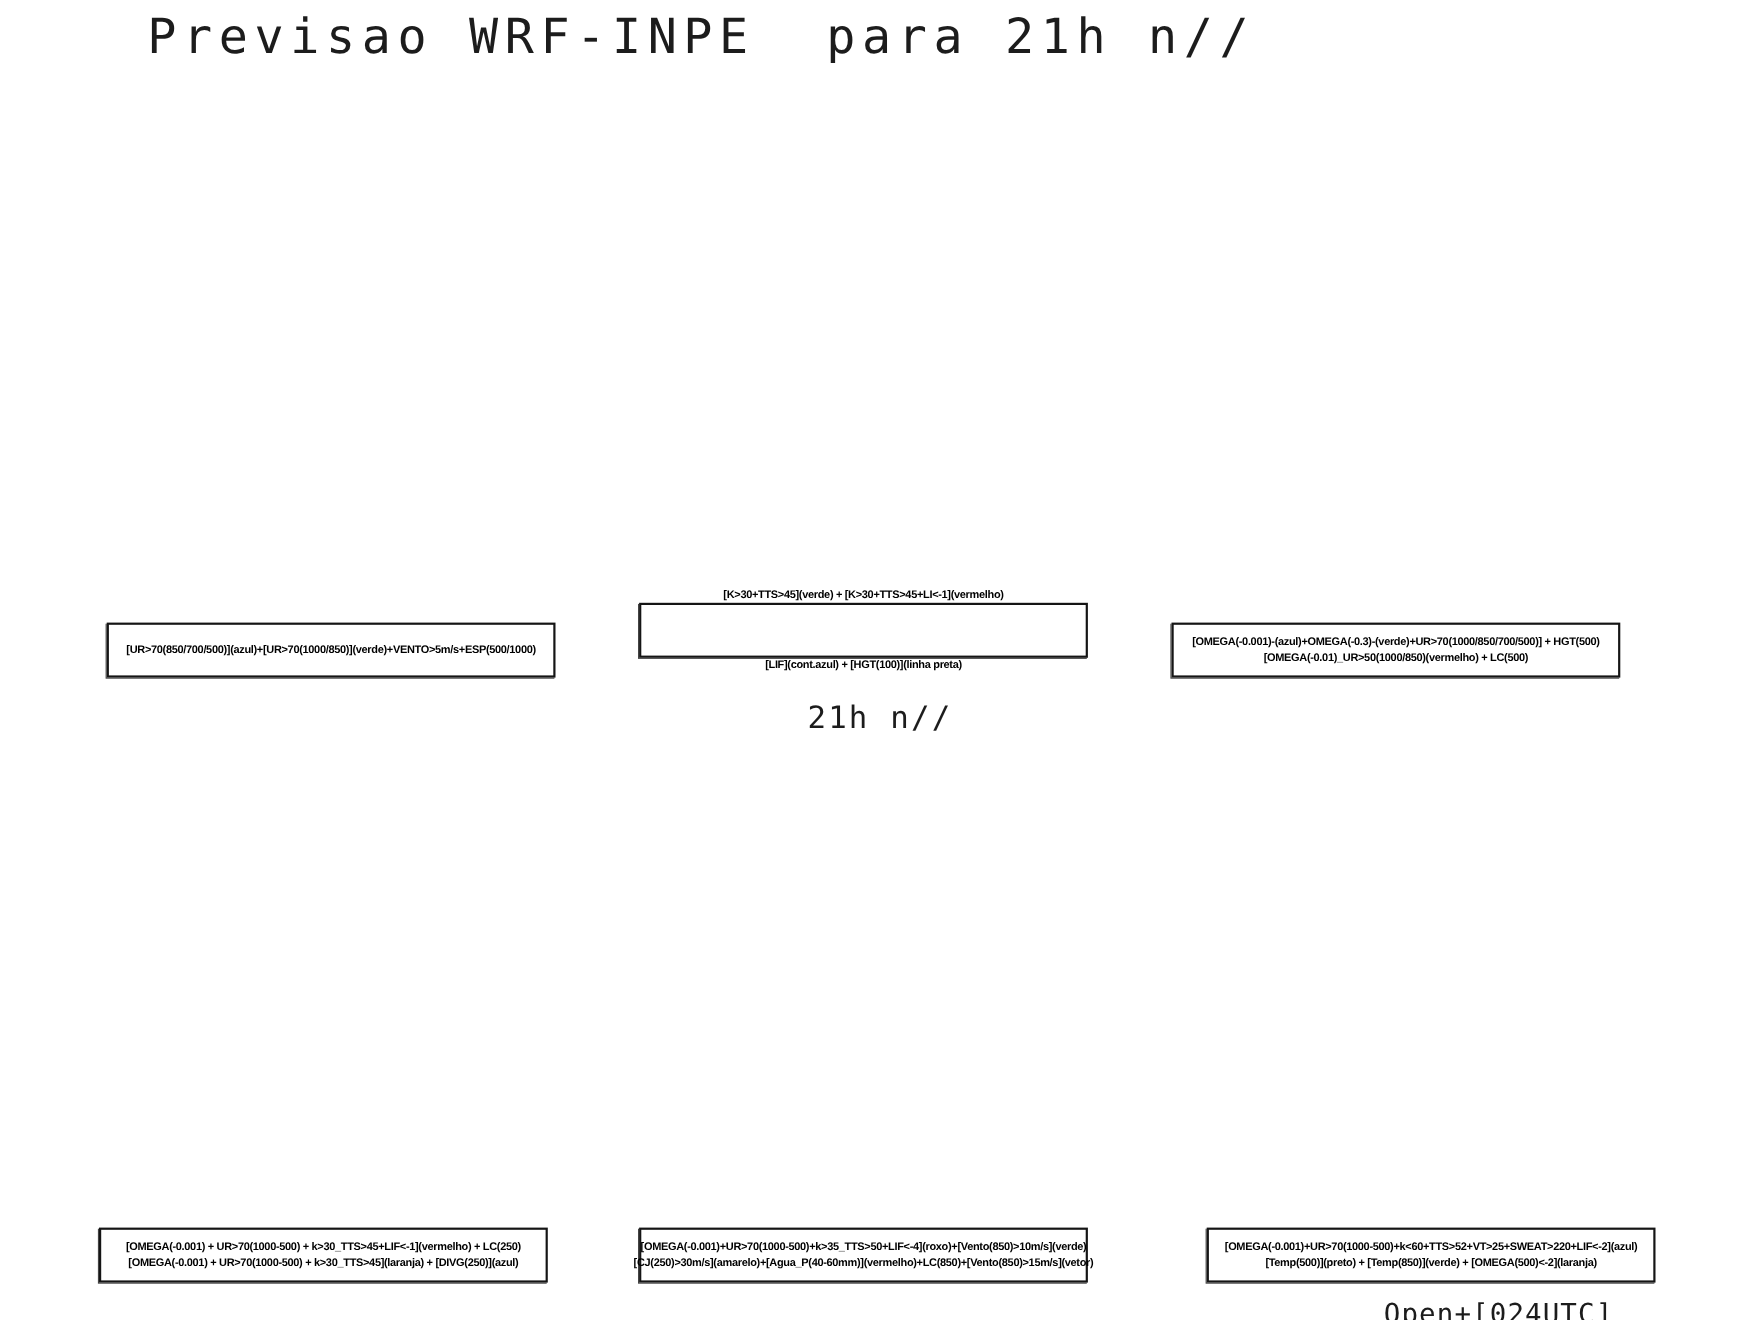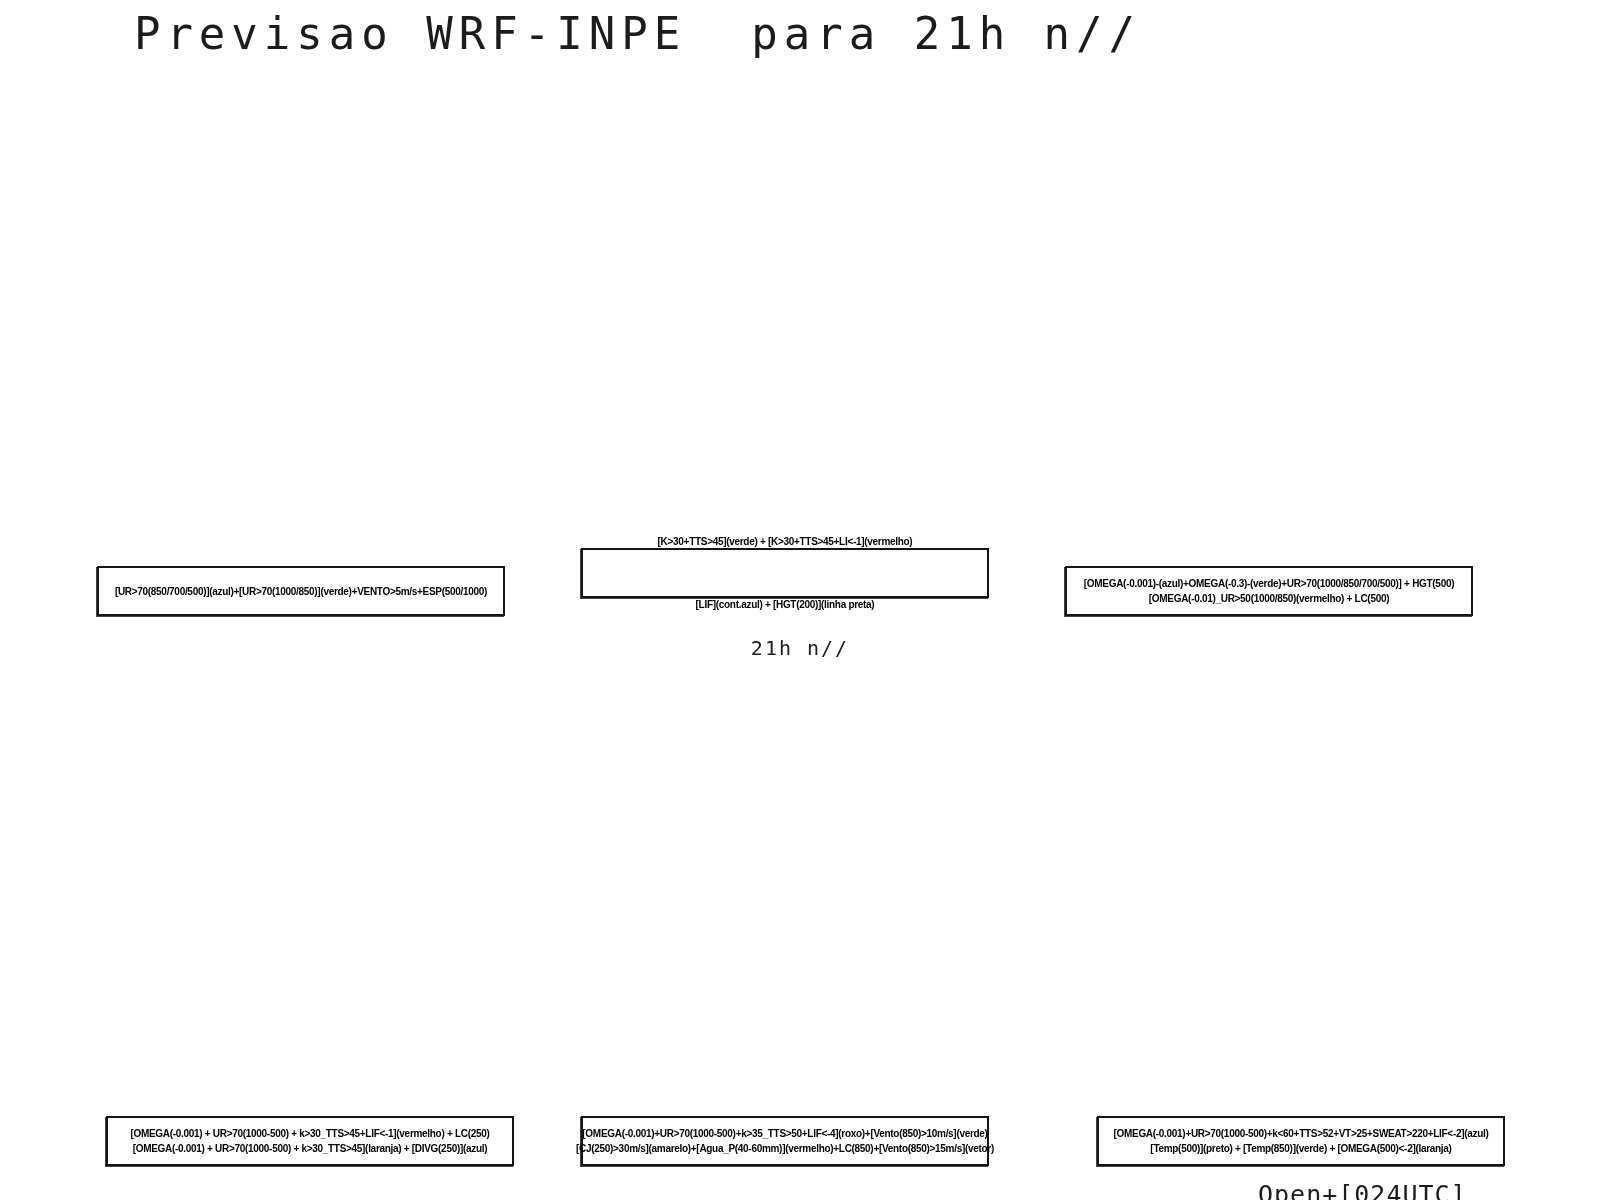--- a/index.html
+++ b/index.html
@@ -43,31 +43,31 @@
     font-size: 10px;
     font-weight: bold;
     letter-spacing: -0.3px;
     line-height: 15px;
     white-space: nowrap;
     color: #000000;
   }
   .box-top-left     { left: 97px;   top: 566px; }
   .box-top-center   { left: 581px;  top: 548px; gap: 48px; }
   .box-top-right    { left: 1065px; top: 566px; }
-  .box-bottom-left  { left: 106px;   top: 1116px; }
+  .box-bottom-left  { left: 90px;   top: 1116px; }
   .box-bottom-center{ left: 581px;  top: 1116px; align-items: center; }
   .box-bottom-right { left: 1097px; top: 1116px; }
   .middle-label {
     position: absolute;
     top: 636px;
     left: 600px;
     width: 400px;
     text-align: center;
     font-family: "DejaVu Sans Mono", monospace;
-    font-size: 20px;
+    font-size: 28px;
     font-weight: 400;
     letter-spacing: 2px;
     white-space: pre;
     color: #1c1c1c;
   }
   .footer-label {
     position: absolute;
     top: 1180px;
     left: 1258px;
     font-family: "DejaVu Sans Mono", monospace;
@@ -82,21 +82,21 @@
 <body>
 
 <div class="page-title">Previsao WRF-INPE  para 21h n//</div>
 
 <div class="legend-box box-top-left">
   <div class="legend-line">[UR&gt;70(850/700/500)](azul)+[UR&gt;70(1000/850)](verde)+VENTO&gt;5m/s+ESP(500/1000)</div>
 </div>
 
 <div class="legend-box box-top-center">
   <div class="legend-line">[K&gt;30+TTS&gt;45](verde) + [K&gt;30+TTS&gt;45+LI&lt;-1](vermelho)</div>
-  <div class="legend-line">[LIF](cont.azul) + [HGT(200)](linha preta)</div>
+  <div class="legend-line">[LIF](cont.azul) + [HGT(100)](linha preta)</div>
 </div>
 
 <div class="legend-box box-top-right">
   <div class="legend-line">[OMEGA(-0.001)-(azul)+OMEGA(-0.3)-(verde)+UR&gt;70(1000/850/700/500)] + HGT(500)</div>
   <div class="legend-line">[OMEGA(-0.01)_UR&gt;50(1000/850)(vermelho) + LC(500)</div>
 </div>
 
 <div class="middle-label">21h n//</div>
 
 <div class="legend-box box-bottom-left">

